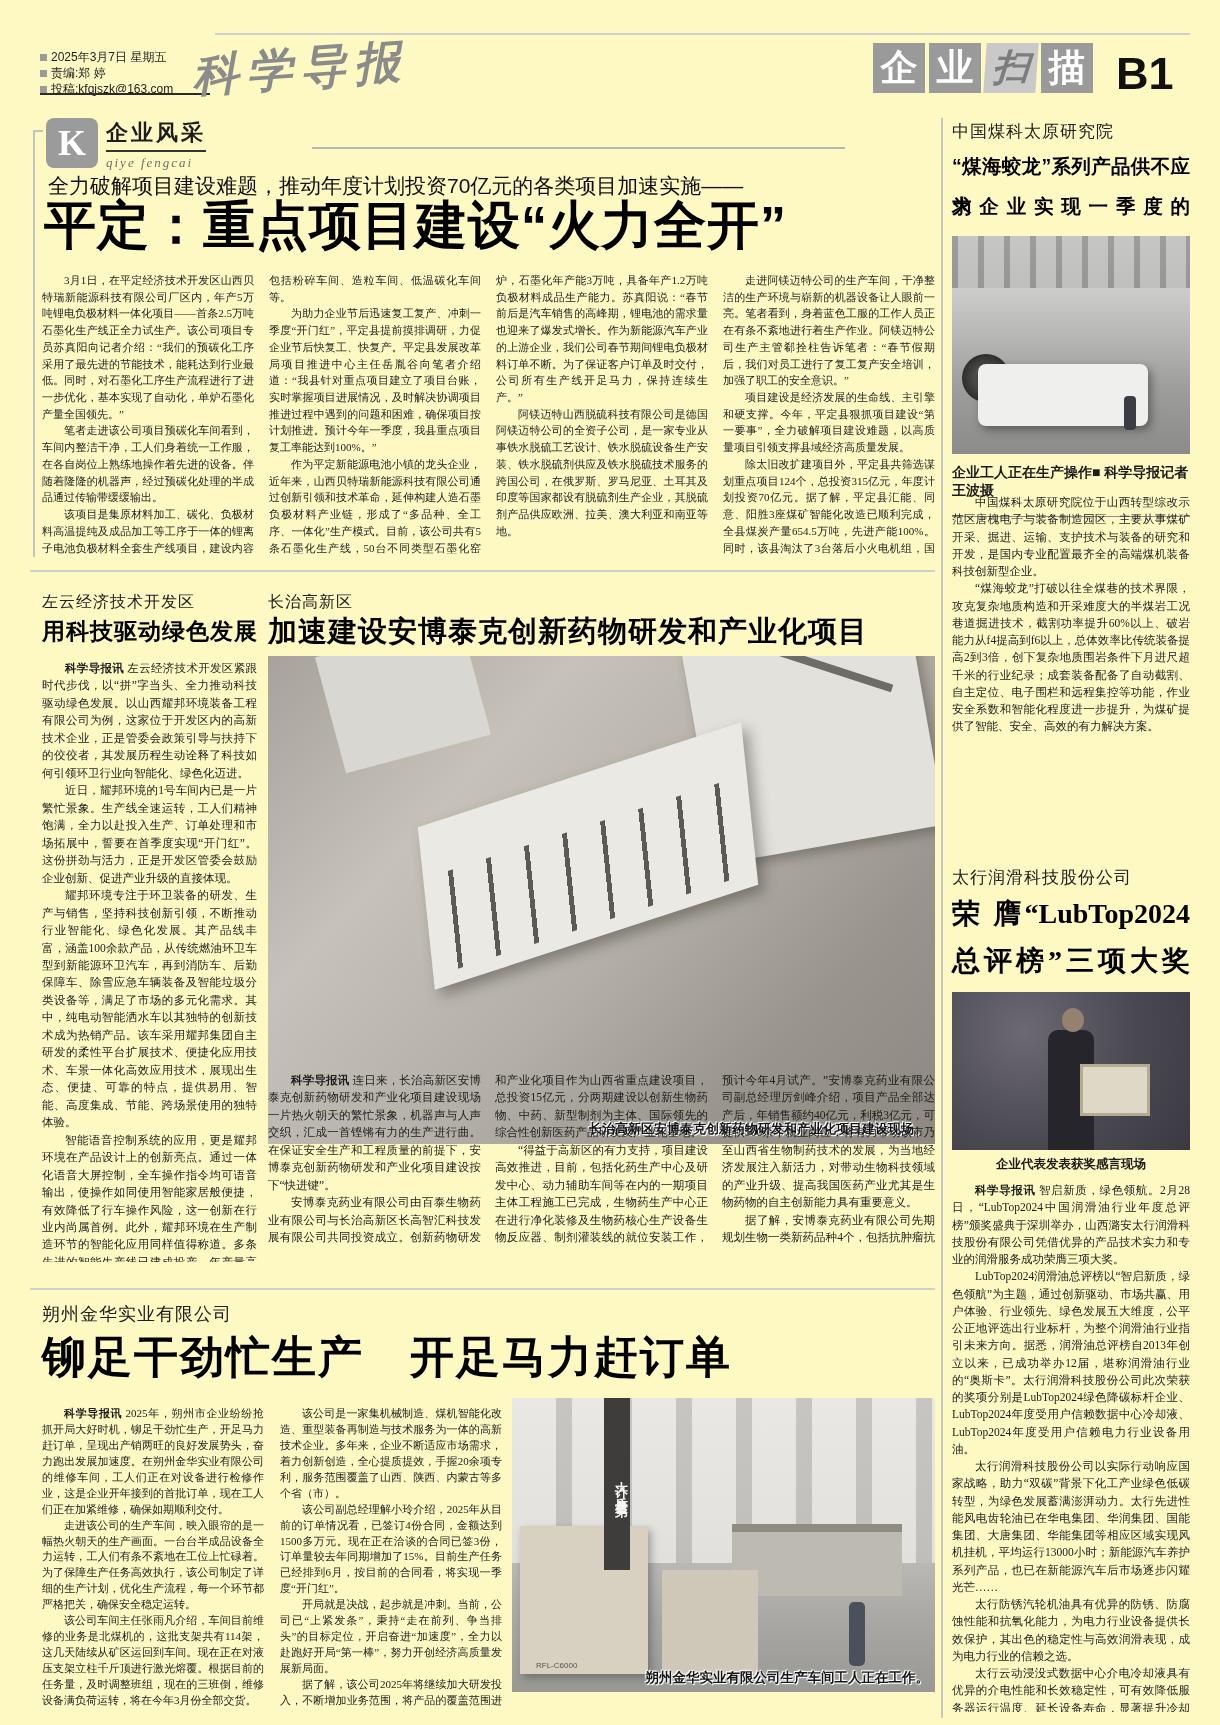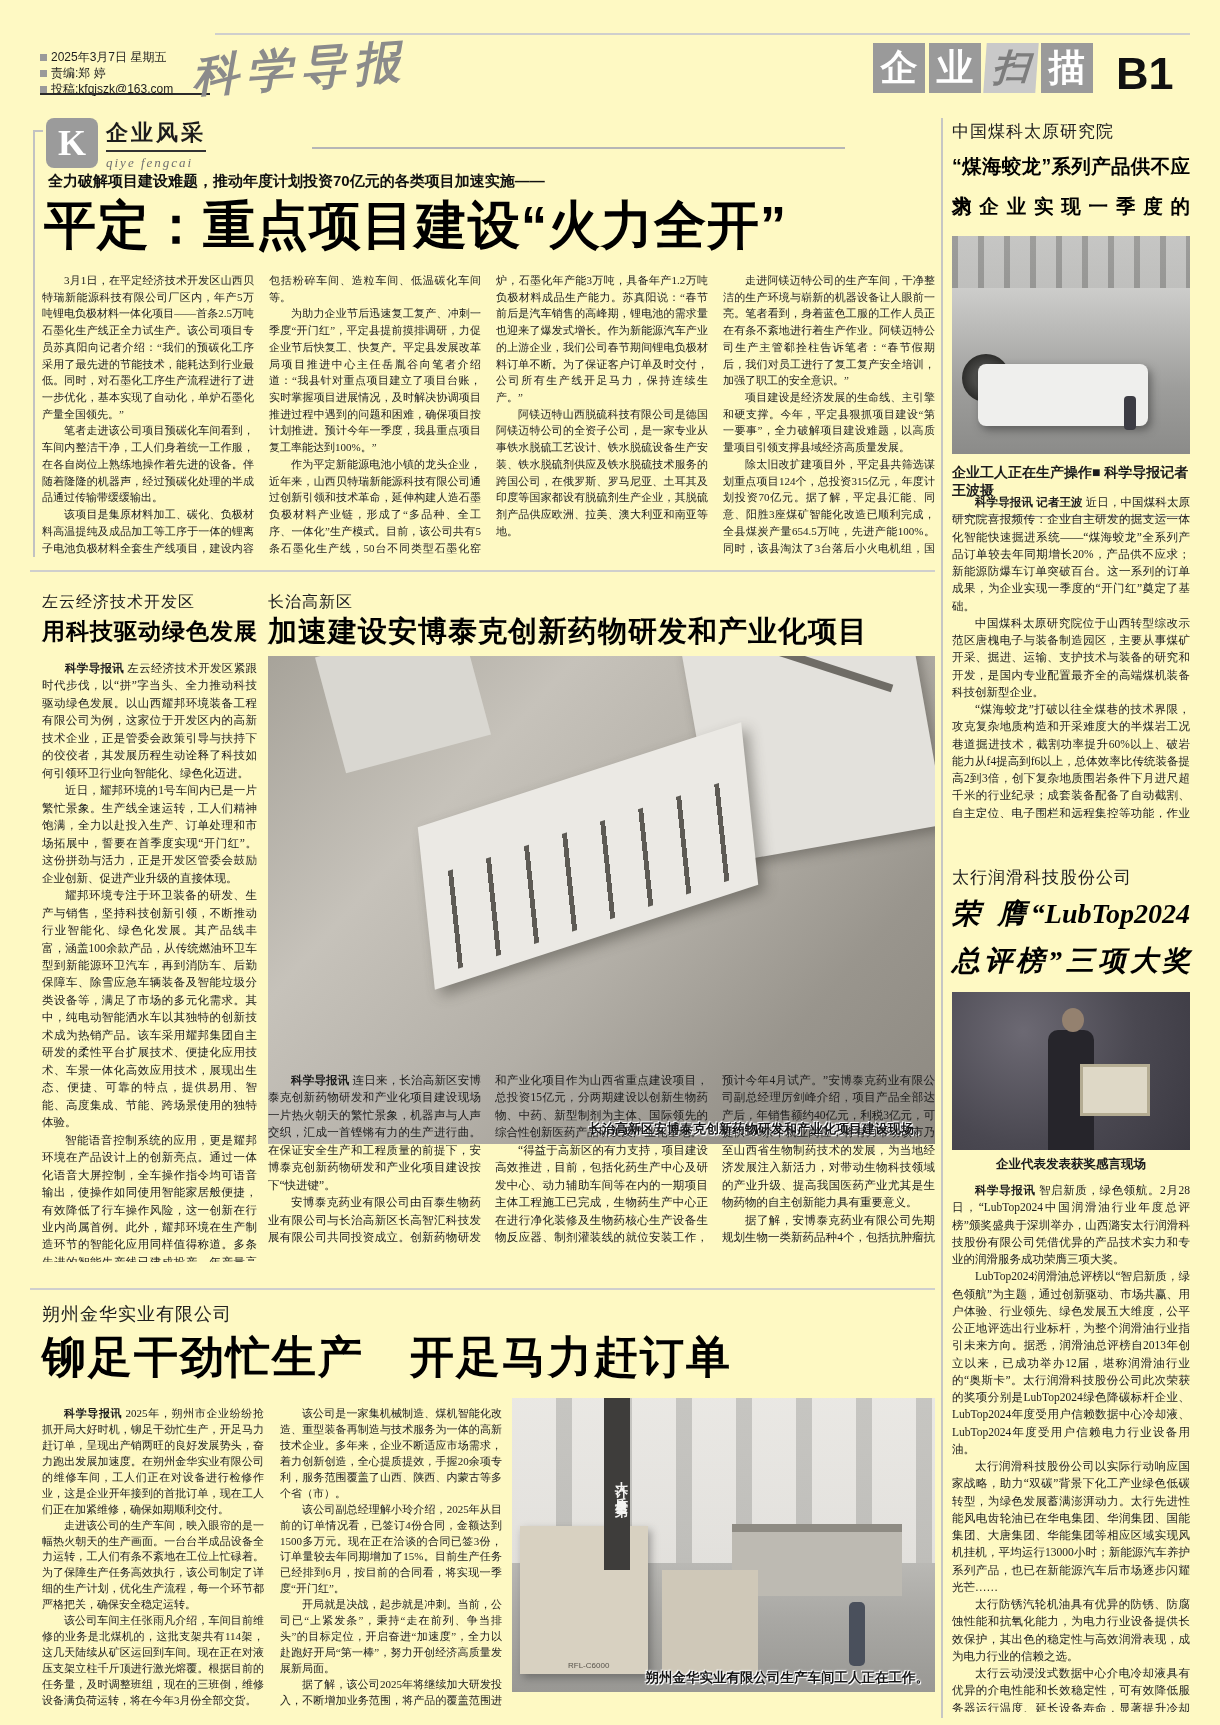--- a/index.html
+++ b/index.html
@@ -26,21 +26,21 @@
           align-items:center;justify-content:center;font-size:36px;font-weight:bold;font-family:"Liberation Serif",serif;}
   .brand-title{font-size:22px;font-weight:bold;letter-spacing:3px;border-bottom:2px solid #333;padding-bottom:2px;}
   .brand-pinyin{font-style:italic;font-size:13px;color:#6e6e6e;letter-spacing:2px;margin-top:3px;}
   .brand-line{left:312px;top:147px;width:533px;height:2px;background:#b6b6b6;}
   .frame-left{left:33px;top:130px;width:8px;height:425px;border-left:2px solid #c2c2c2;border-top:2px solid #c2c2c2;position:absolute;}
   
   .para{margin:0;text-indent:2em;text-align:justify;}
   .lead{font-family:"Liberation Sans","DejaVu Sans",sans-serif;font-weight:bold;}
   .kicker{font-size:16px;color:#202020;letter-spacing:1px;}
   
-  .pd-intro{left:48px;top:172px;font-size:15px;font-weight:bold;color:#101010;}
+  .pd-intro{left:48px;top:172px;font-size:21px;font-weight:normal;color:#101010;}
   .pd-head{left:44px;top:197px;width:895px;font-size:52px;font-weight:900;letter-spacing:1px;line-height:1.08;color:#000;}
   .pd-body{left:42px;top:272px;width:893px;height:297px;column-count:4;column-gap:15px;
            font-size:11px;line-height:1.52;overflow:hidden;}
   
   .zy-kicker{left:42px;top:592px;}
   .zy-head{left:42px;top:616px;font-size:23px;font-weight:bold;letter-spacing:1px;color:#000;}
   .zy-body{left:42px;top:660px;width:215px;height:602px;font-size:11.5px;line-height:1.52;overflow:hidden;}
   
   .cz-kicker{left:268px;top:592px;}
   .cz-head{left:268px;top:612px;width:667px;font-size:29px;font-weight:bold;letter-spacing:1px;color:#000;}
@@ -57,21 +57,21 @@
   .mk-kicker{left:952px;top:120px;font-size:17px;}
   .mk-head{left:952px;top:146px;width:238px;font-family:"Liberation Sans",sans-serif;font-size:19.5px;
            font-weight:bold;color:#000;}
   .jline{display:block;text-align:justify;text-align-last:justify;height:40px;line-height:40px;}
   .mk-caption{left:952px;top:464px;width:238px;font-size:14px;font-weight:bold;
               border-bottom:1px solid #8e8e8e;padding-bottom:16px;}
   .mk-body{left:952px;top:494px;width:238px;height:324px;font-size:11.5px;line-height:1.5;overflow:hidden;}
   .th-kicker{left:952px;top:866px;font-size:17px;}
   .th-head{left:952px;top:890px;width:238px;font-size:28px;font-weight:900;color:#000;
            font-family:"Liberation Serif",serif;}
-  .jline2{display:block;text-align:justify;text-align-last:justify;height:47px;line-height:47px;font-style:italic;}
+  .jline2{display:block;text-align:justify;text-align-last:justify;height:47px;line-height:47px;}
   .th-caption{left:952px;top:1156px;width:238px;text-align:center;font-size:12.5px;font-weight:bold;}
   .th-body{left:952px;top:1182px;width:238px;height:530px;font-size:11.5px;line-height:1.5;overflow:hidden;}
   
   .photo{position:absolute;overflow:hidden;background:#bdbbb5;}
   .photo-caption{position:absolute;right:8px;bottom:6px;font-family:"Liberation Sans",sans-serif;
      font-weight:bold;font-size:13px;color:#141414;
      text-shadow:0 0 3px #fff,0 0 2px #fff,1px 1px 0 #fff,-1px -1px 0 #fff;}
   .cz-photo{left:268px;top:656px;width:667px;height:488px;
      background:linear-gradient(132deg,#a7a39a 0%,#c6c2ba 28%,#b3afa7 55%,#99958d 78%,#8d8981 100%);}
   .bldg1{position:absolute;left:150px;top:120px;width:340px;height:160px;background:#ebe9e4;
@@ -102,21 +102,21 @@
      background:repeating-linear-gradient(90deg,#eceae6 0 44px,#c0bfbb 44px 60px);opacity:.8;}
   .sz-banner{position:absolute;left:92px;top:0;width:26px;height:172px;background:#3e3d3b;color:#f4f4f2;
      writing-mode:vertical-rl;text-align:center;font-family:"Liberation Sans",sans-serif;font-weight:bold;
      font-size:13px;letter-spacing:4px;padding-top:6px;box-sizing:border-box;}
   .m1{position:absolute;left:8px;bottom:18px;width:128px;height:148px;background:#d8d1c1;
       box-shadow:3px 4px 8px rgba(50,50,50,.4);}
   .m2{position:absolute;left:150px;bottom:18px;width:96px;height:104px;background:#cfc8b8;}
   .gantry{position:absolute;left:220px;bottom:96px;width:170px;height:64px;background:#bdbab2;
       border-top:8px solid #8e8b83;}
   .sz-worker{position:absolute;right:70px;bottom:26px;width:16px;height:64px;background:#4a505c;border-radius:5px;}
-  .mlabel{position:absolute;left:48px;bottom:4px;font-size:8px;color:#57534b;font-family:"Liberation Sans",sans-serif;}
+  .mlabel{position:absolute;left:16px;bottom:4px;font-size:8px;color:#57534b;font-family:"Liberation Sans",sans-serif;}
   .sz-caption{position:absolute;right:6px;bottom:5px;font-family:"Liberation Sans",sans-serif;font-weight:bold;
      font-size:13.5px;color:#151515;
      text-shadow:0 0 3px #fff,0 0 2px #fff,1px 1px 0 #fff,-1px -1px 0 #fff;}
 </style>
 </head>
 <body>
 
 <div id="page">
 
   <div class="rule" style="left:215px;top:33px;width:975px;height:2px"></div>
@@ -223,21 +223,20 @@
     <span class="jline">为企业实现一季度的</span>
   </div>
   <div class="photo mk-photo">
     <div class="truss"></div>
     <div class="flange"></div>
     <div class="miner"></div>
     <div class="worker"></div>
   </div>
   <div class="abs mk-caption sans">企业工人正在生产操作■ 科学导报记者王波摄</div>
   <div class="abs mk-body">
-    <p class="para"><span class="lead">科学导报讯 记者王波</span><span> 近日，中国煤科太原研究院喜报频传：企业自主研发的掘支运一体化智能快速掘进系统——“煤海蛟龙”全系列产品订单较去年同期增长20%，产品供不应求；新能源防爆车订单突破百台。这一系列的订单成果，为企业实现一季度的“开门红”奠定了基础。</span></p>
     <p class="para">中国煤科太原研究院位于山西转型综改示范区唐槐电子与装备制造园区，主要从事煤矿开采、掘进、运输、支护技术与装备的研究和开发，是国内专业配置最齐全的高端煤机装备科技创新型企业。</p>
     <p class="para">“煤海蛟龙”打破以往全煤巷的技术界限，攻克复杂地质构造和开采难度大的半煤岩工况巷道掘进技术，截割功率提升60%以上、破岩能力从f4提高到f6以上，总体效率比传统装备提高2到3倍，创下复杂地质围岩条件下月进尺超千米的行业纪录；成套装备配备了自动截割、自主定位、电子围栏和远程集控等功能，作业安全系数和智能化程度进一步提升，为煤矿提供了智能、安全、高效的有力解决方案。</p>
 
   </div>
 
   <div class="abs kicker th-kicker">太行润滑科技股份公司</div>
   <div class="abs th-head">
     <span class="jline2">荣 膺“LubTop2024</span>
     <span class="jline2">总评榜”三项大奖</span>
   </div>

